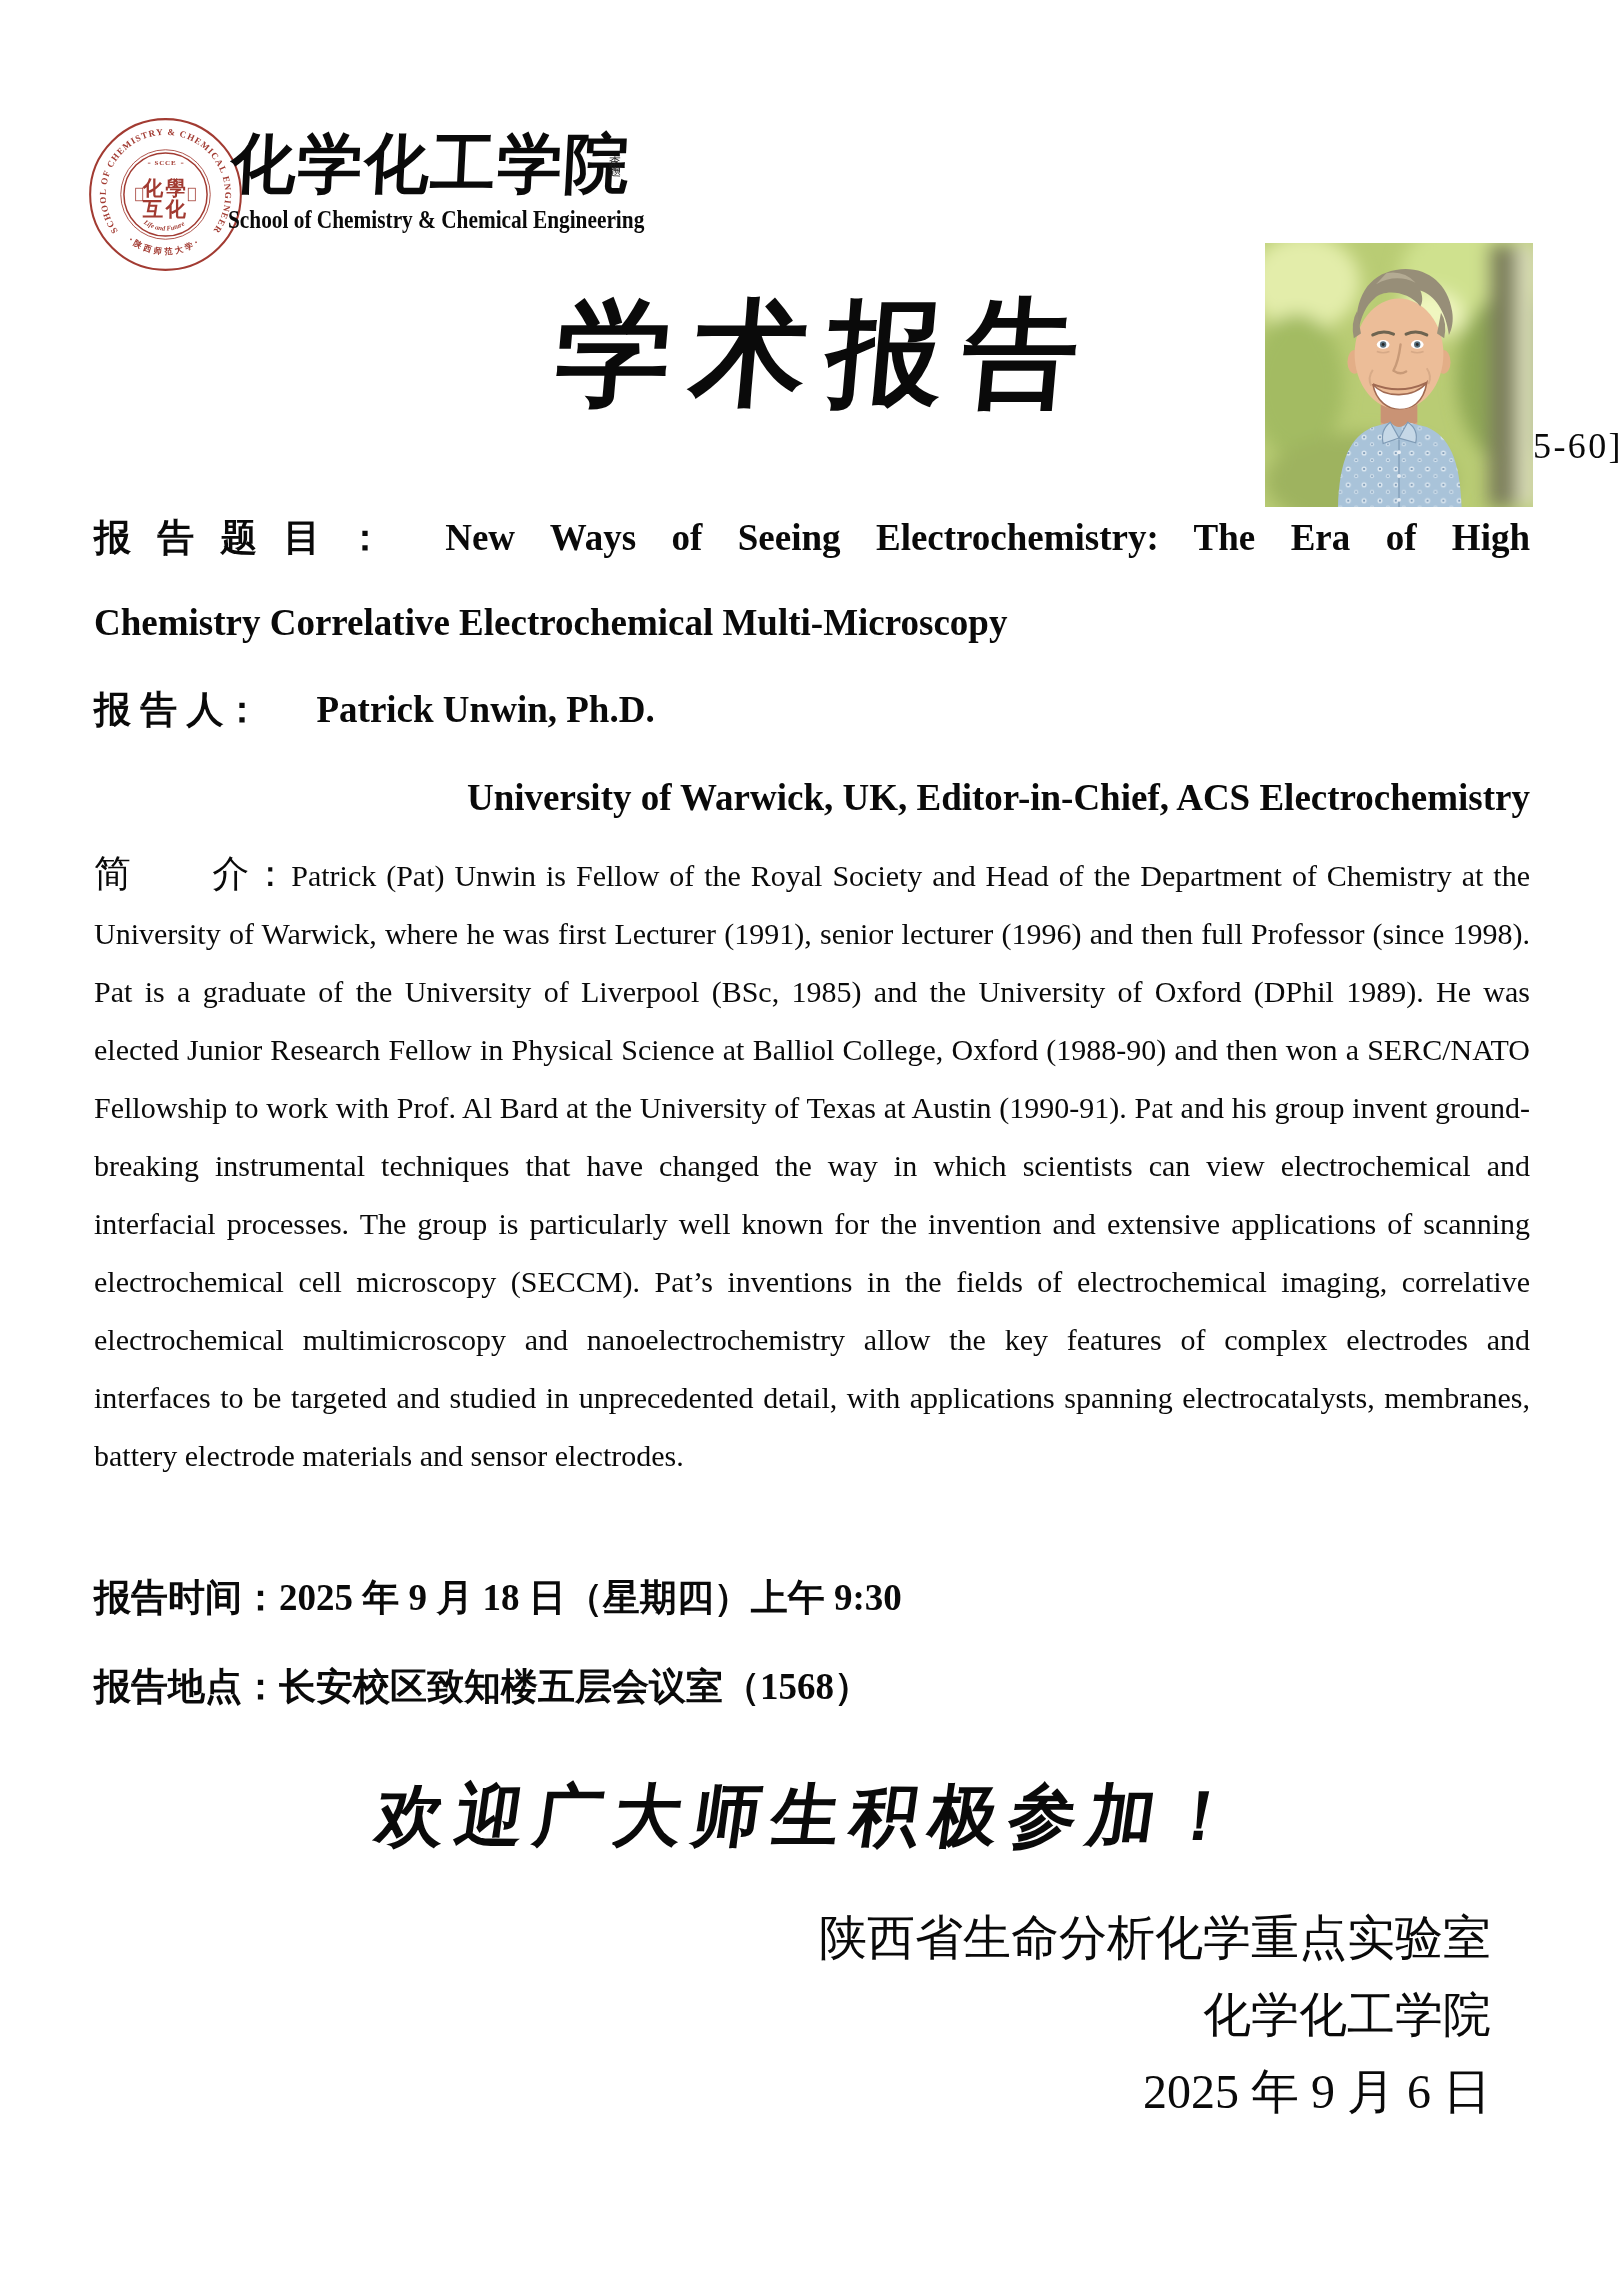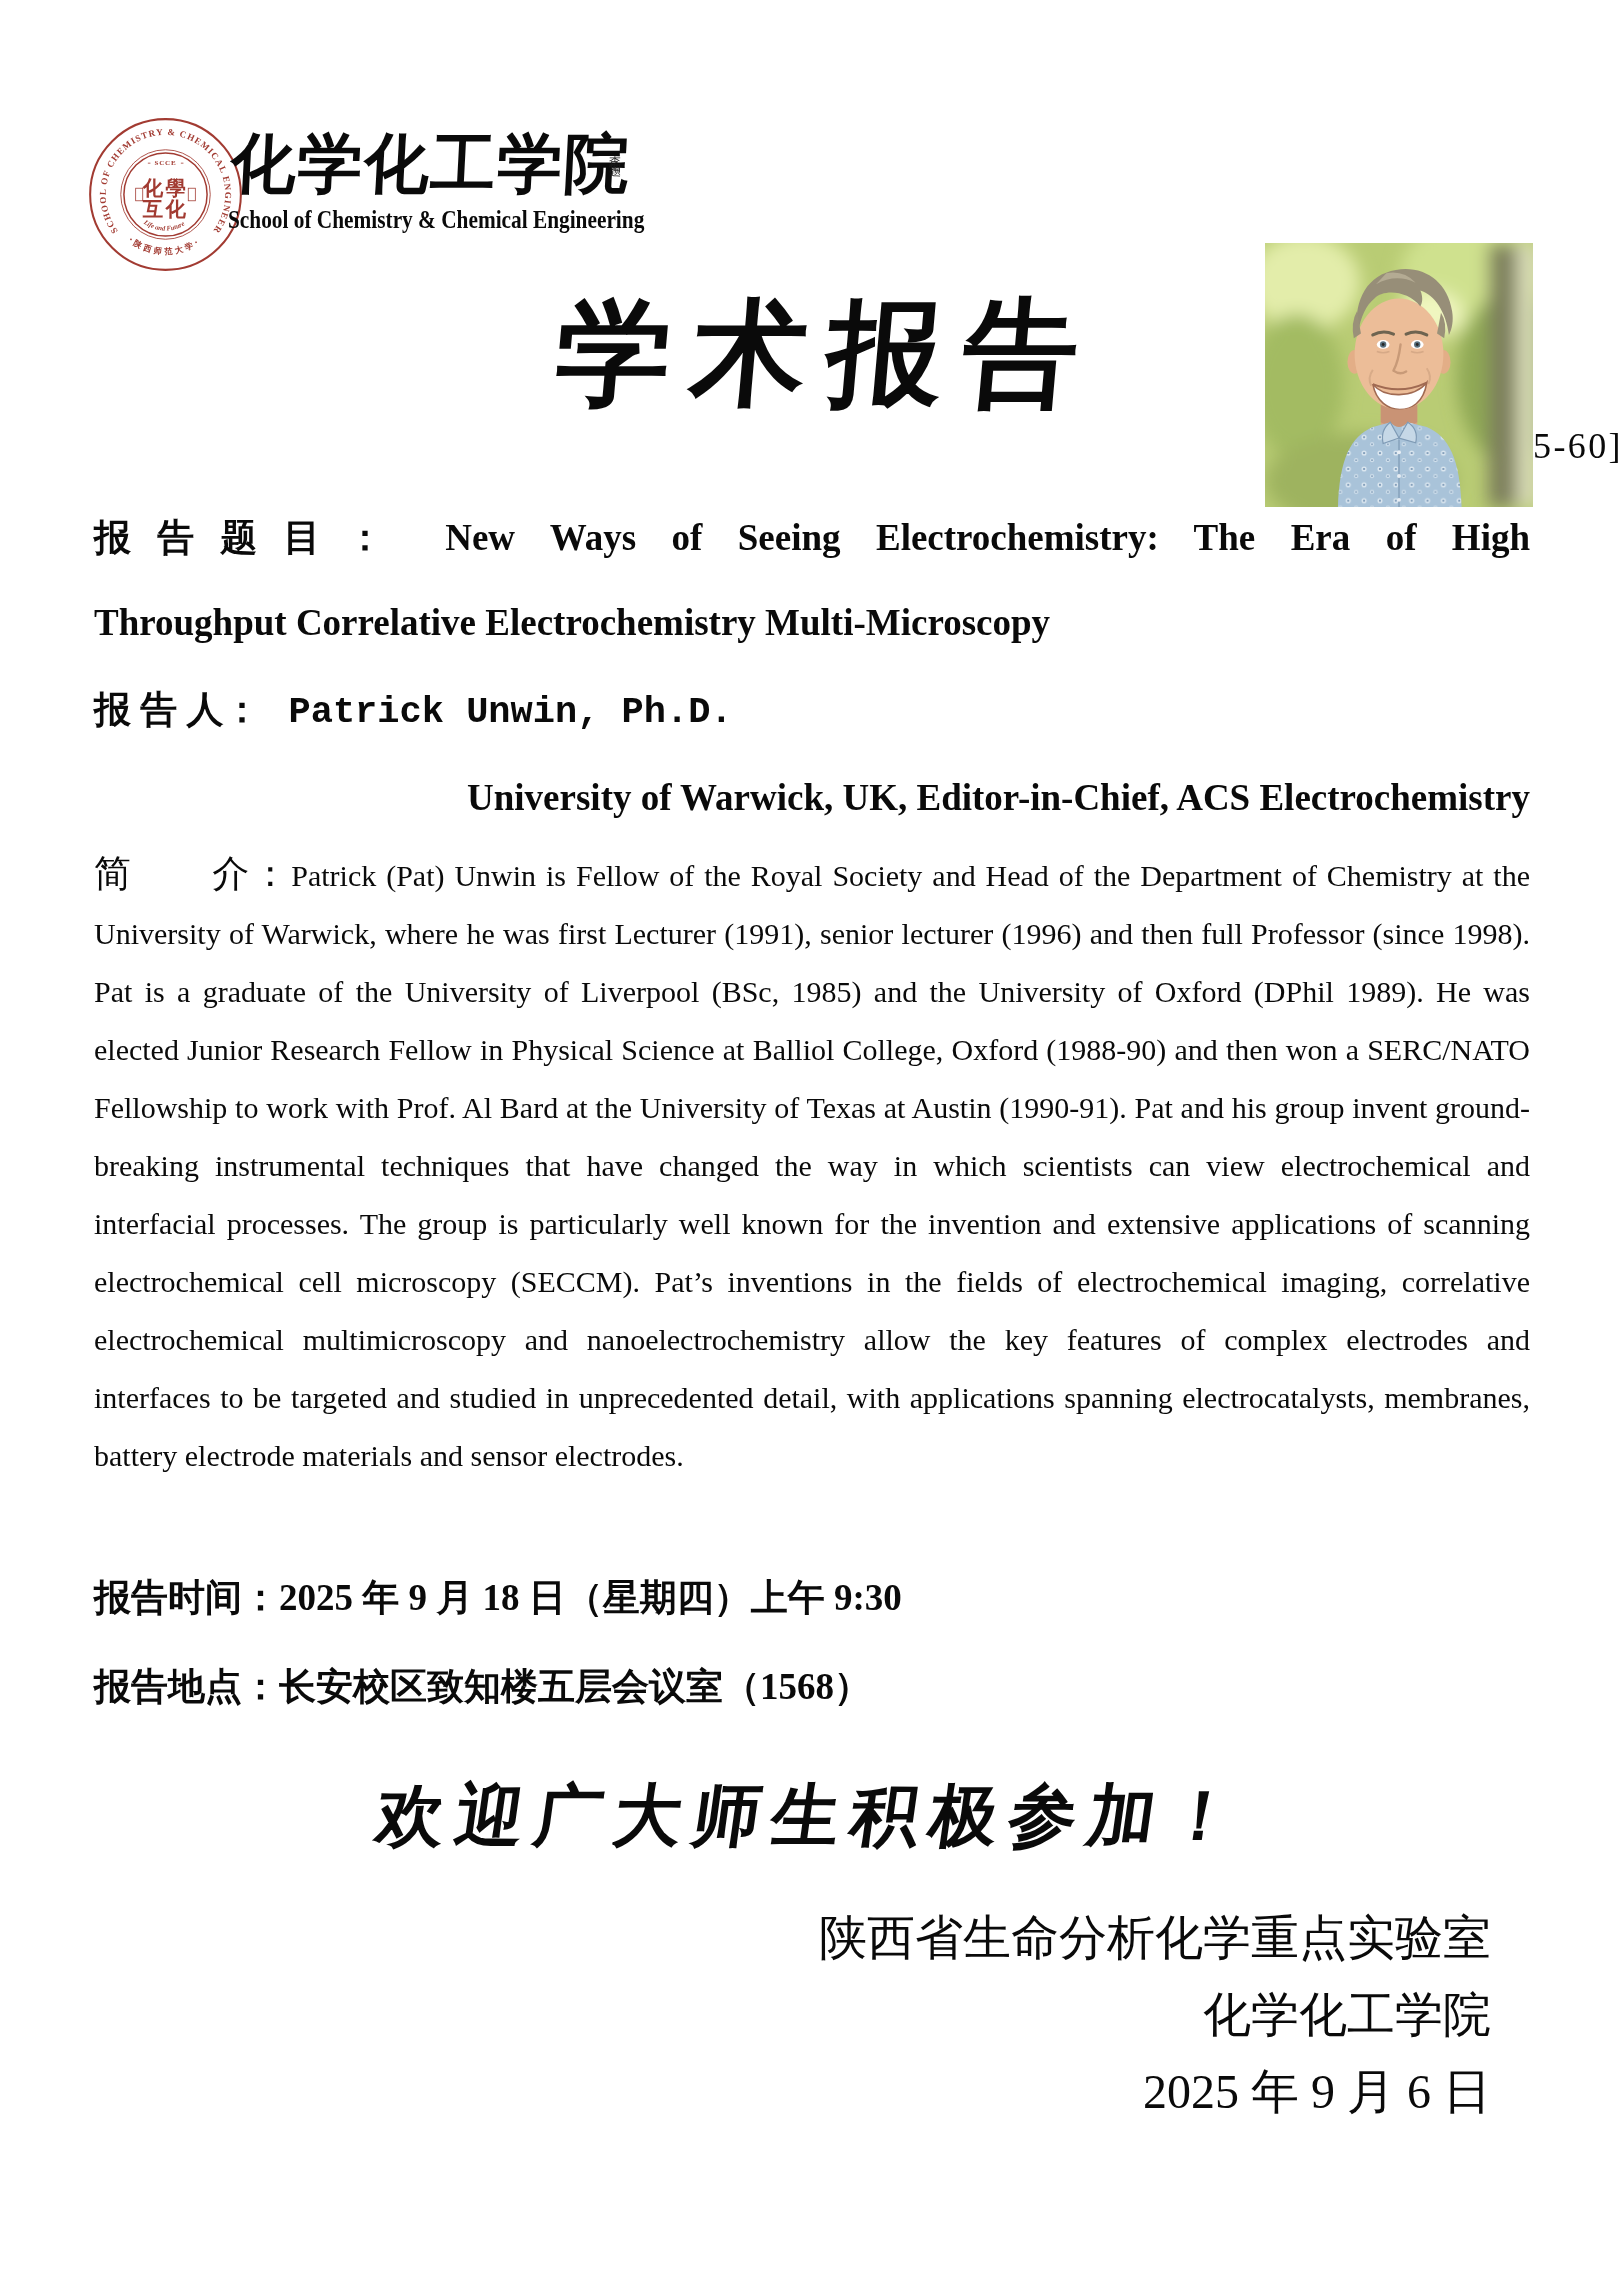--- a/index.html
+++ b/index.html
@@ -32,21 +32,21 @@
     position:absolute;left:0;top:425px;width:100%;text-align:right;
     font-size:36px;letter-spacing:2.4px;text-indent:14.3px;
   }
   
   .photo{position:absolute;left:1265px;top:243px;width:268px;height:264px;}
   
   .line{position:absolute;left:94px;width:1436px;font-size:37px;font-weight:bold;line-height:1.3;}
   .topic-line1{top:514px;text-align:justify;text-align-last:justify;}
   .topic-line2{top:599px;}
   .speaker-line{top:686px;}
-  .speaker-name{margin-left:28px;font-family:Liberation Mono, monospace;}
+  .speaker-name{margin-left:56px;}
   .affiliation{top:774px;text-align:right;}
   .bio{
     position:absolute;left:94px;top:845px;width:1436px;
     font-size:30px;line-height:58px;text-align:justify;font-weight:normal;
   }
   .bio-label{font-size:37px;font-weight:normal;}
   .time-line{top:1574px;}
   .venue-line{top:1663px;font-family:Liberation Serif, serif;}
   
   .welcome{
@@ -156,21 +156,21 @@
         <path d="M 180,226 L 169,246 L 190,252 Q 194,235 180,226 Z" fill="#c6d8e7" stroke="#7e9ab5" stroke-width="1.5"></path>
         <line x1="169" y1="248" x2="169" y2="333" stroke="#87a3bd" stroke-width="2"></line>
         <circle cx="169" cy="264" r="2.5" fill="#e8eef4"></circle>
         <circle cx="169" cy="294" r="2.5" fill="#e8eef4"></circle>
         <circle cx="169" cy="324" r="2.5" fill="#e8eef4"></circle>
       </g>
     </g>
   </svg>
 
   <div class="line topic-line1"><span>报告题目：</span> <span>New Ways of Seeing Electrochemistry: The Era of High</span></div>
-  <div class="line topic-line2">Throughput Correlative Electrochemistry Multi-Microscopy</div>
+  <div class="line topic-line2">Chemistry Correlative Electrochemical Multi-Microscopy</div>
 
   <div class="line speaker-line"><span>报 告 人：</span><span class="speaker-name">Patrick Unwin, Ph.D.</span></div>
 
   <div class="line affiliation">University of Warwick, UK, Editor-in-Chief, ACS Electrochemistry</div>
 
   <div class="bio"><span class="bio-label">简　　介：</span><span>Patrick (Pat) Unwin is Fellow of the Royal Society and Head of the Department of Chemistry at the University of Warwick, where he was first Lecturer (1991), senior lecturer (1996) and then full Professor (since 1998). Pat is a graduate of the University of Liverpool (BSc, 1985) and the University of Oxford (DPhil 1989). He was elected Junior Research Fellow in Physical Science at Balliol College, Oxford (1988-90) and then won a SERC/NATO Fellowship to work with Prof. Al Bard at the University of Texas at Austin (1990-91). Pat and his group invent ground-breaking instrumental techniques that have changed the way in which scientists can view electrochemical and interfacial processes. The group is particularly well known for the invention and extensive applications of scanning electrochemical cell microscopy (SECCM). Pat’s inventions in the fields of electrochemical imaging, correlative electrochemical multimicroscopy and nanoelectrochemistry allow the key features of complex electrodes and interfaces to be targeted and studied in unprecedented detail, with applications spanning electrocatalysts, membranes, battery electrode materials and sensor electrodes.</span></div>
 
   <div class="line time-line">报告时间：2025 年 9 月 18 日（星期四）上午 9:30</div>
   <div class="line venue-line">报告地点：长安校区致知楼五层会议室（1568）</div>
 

